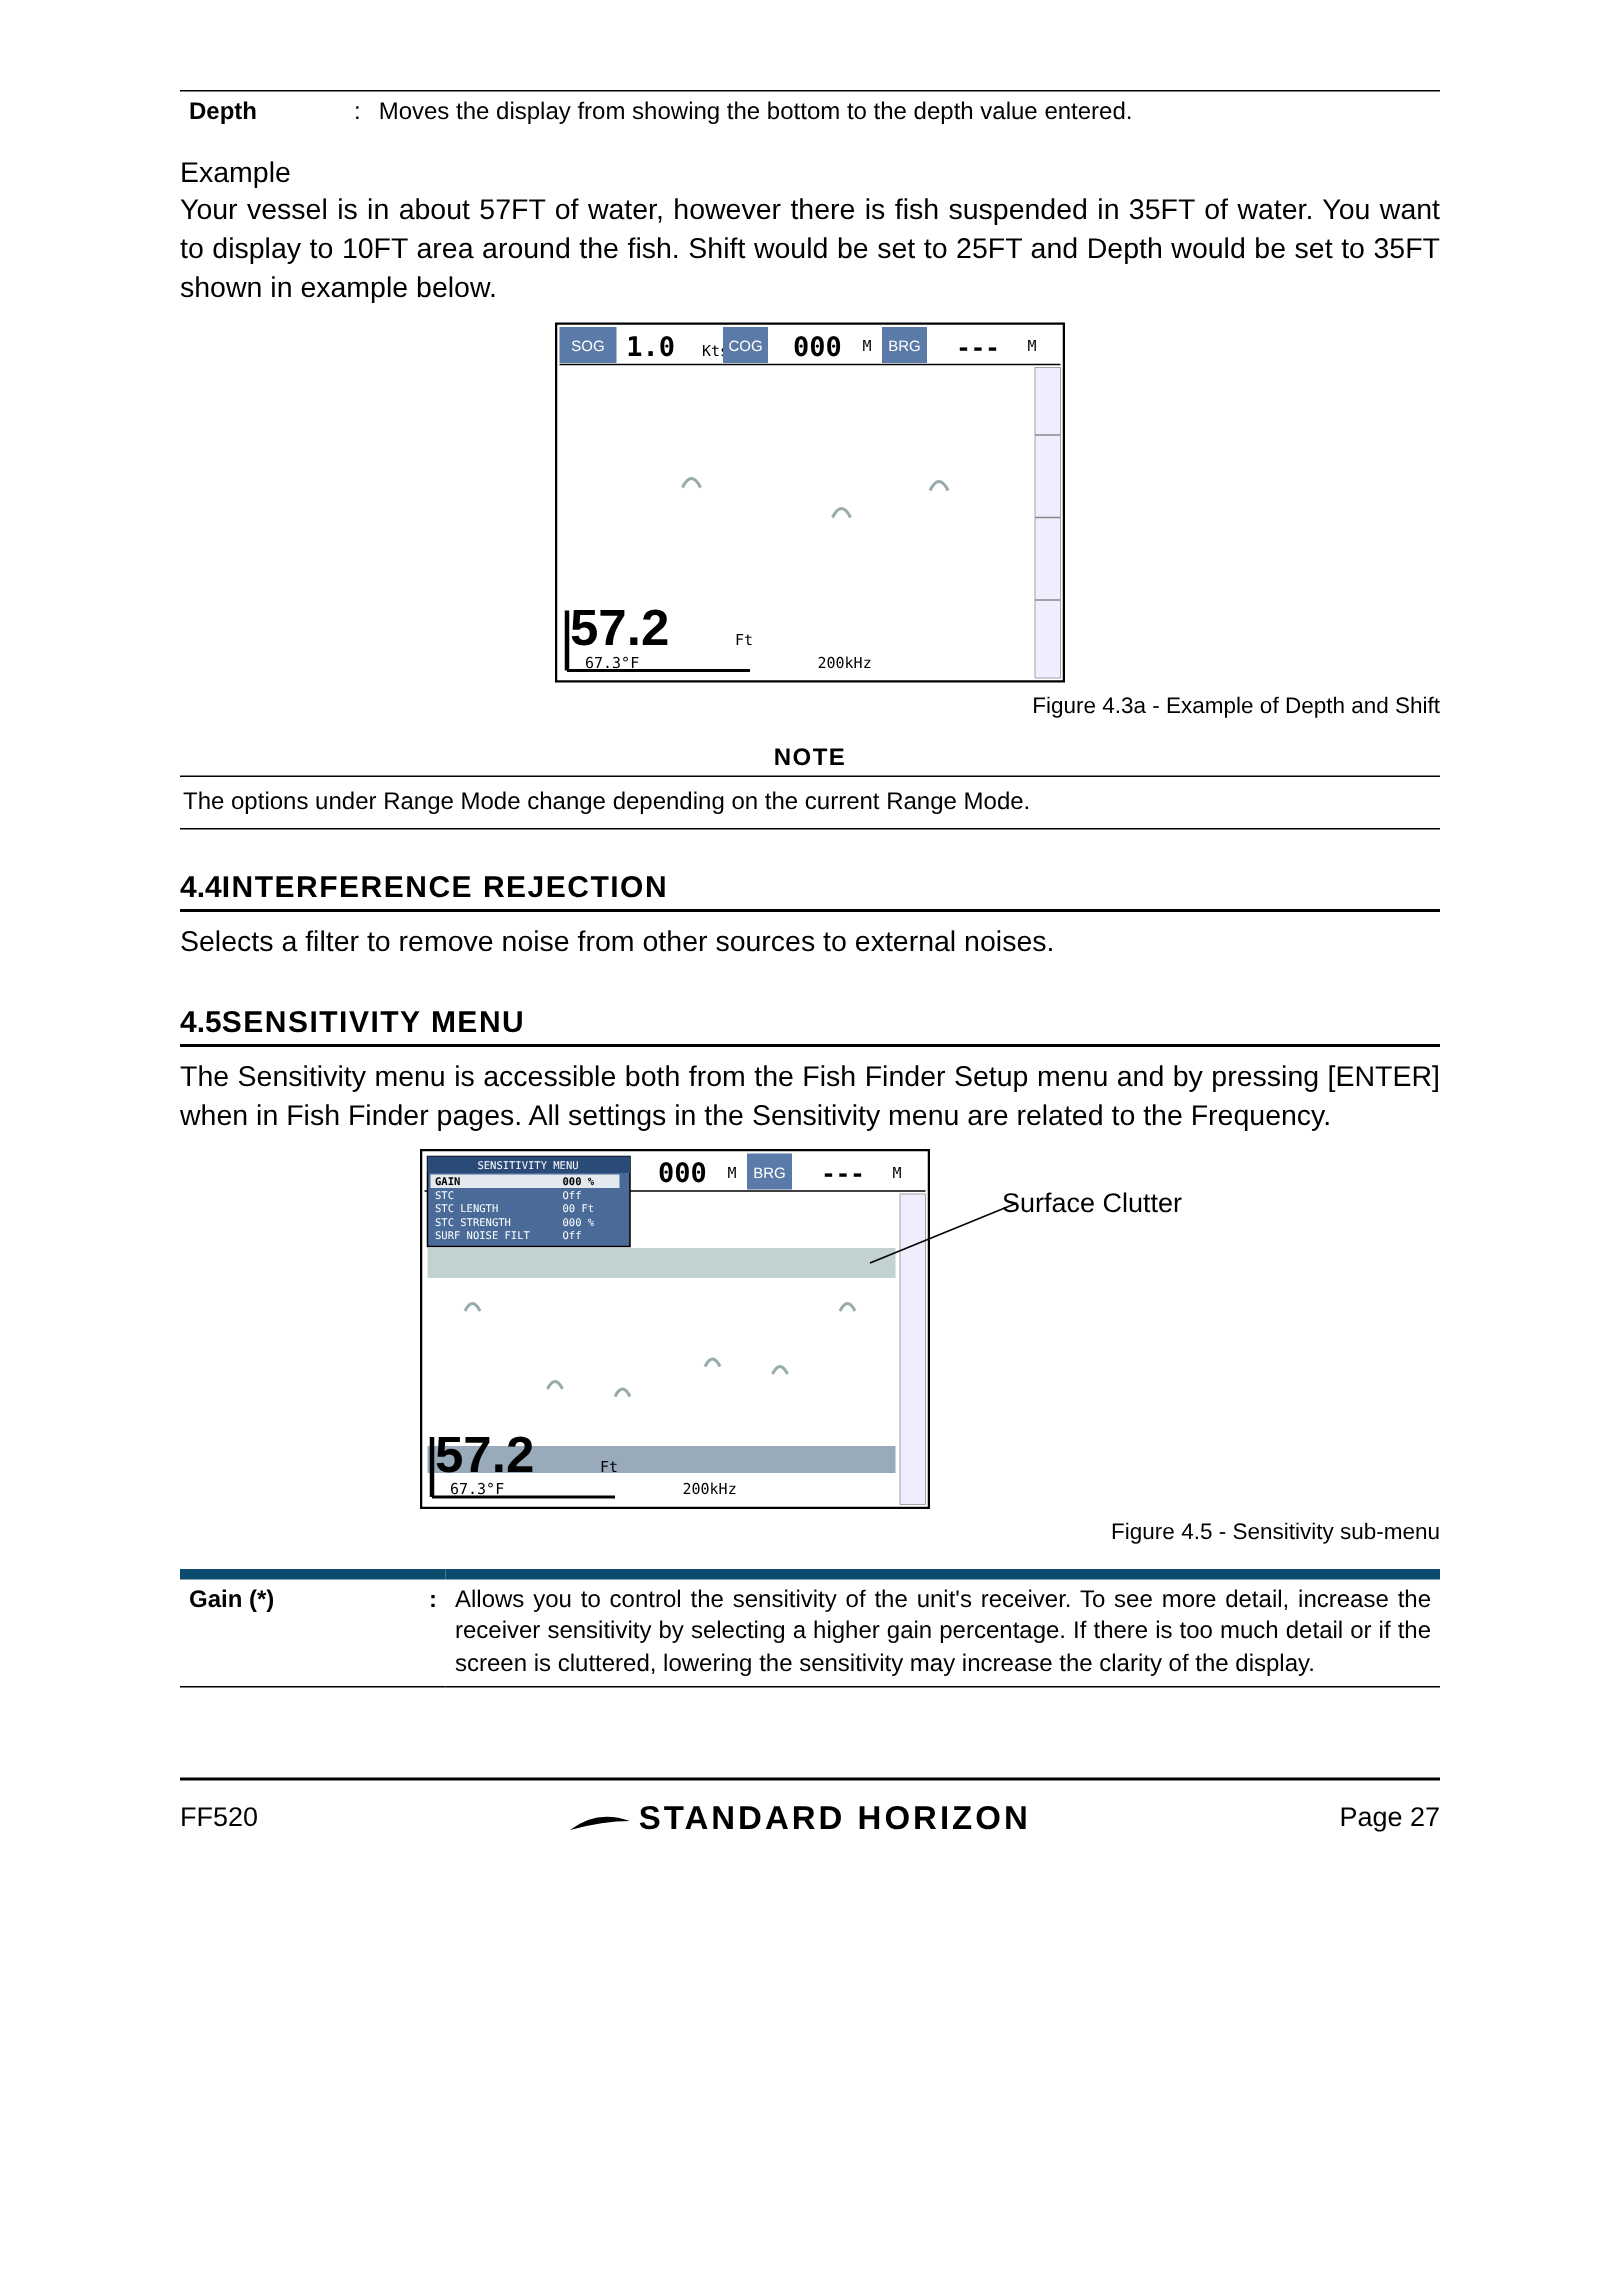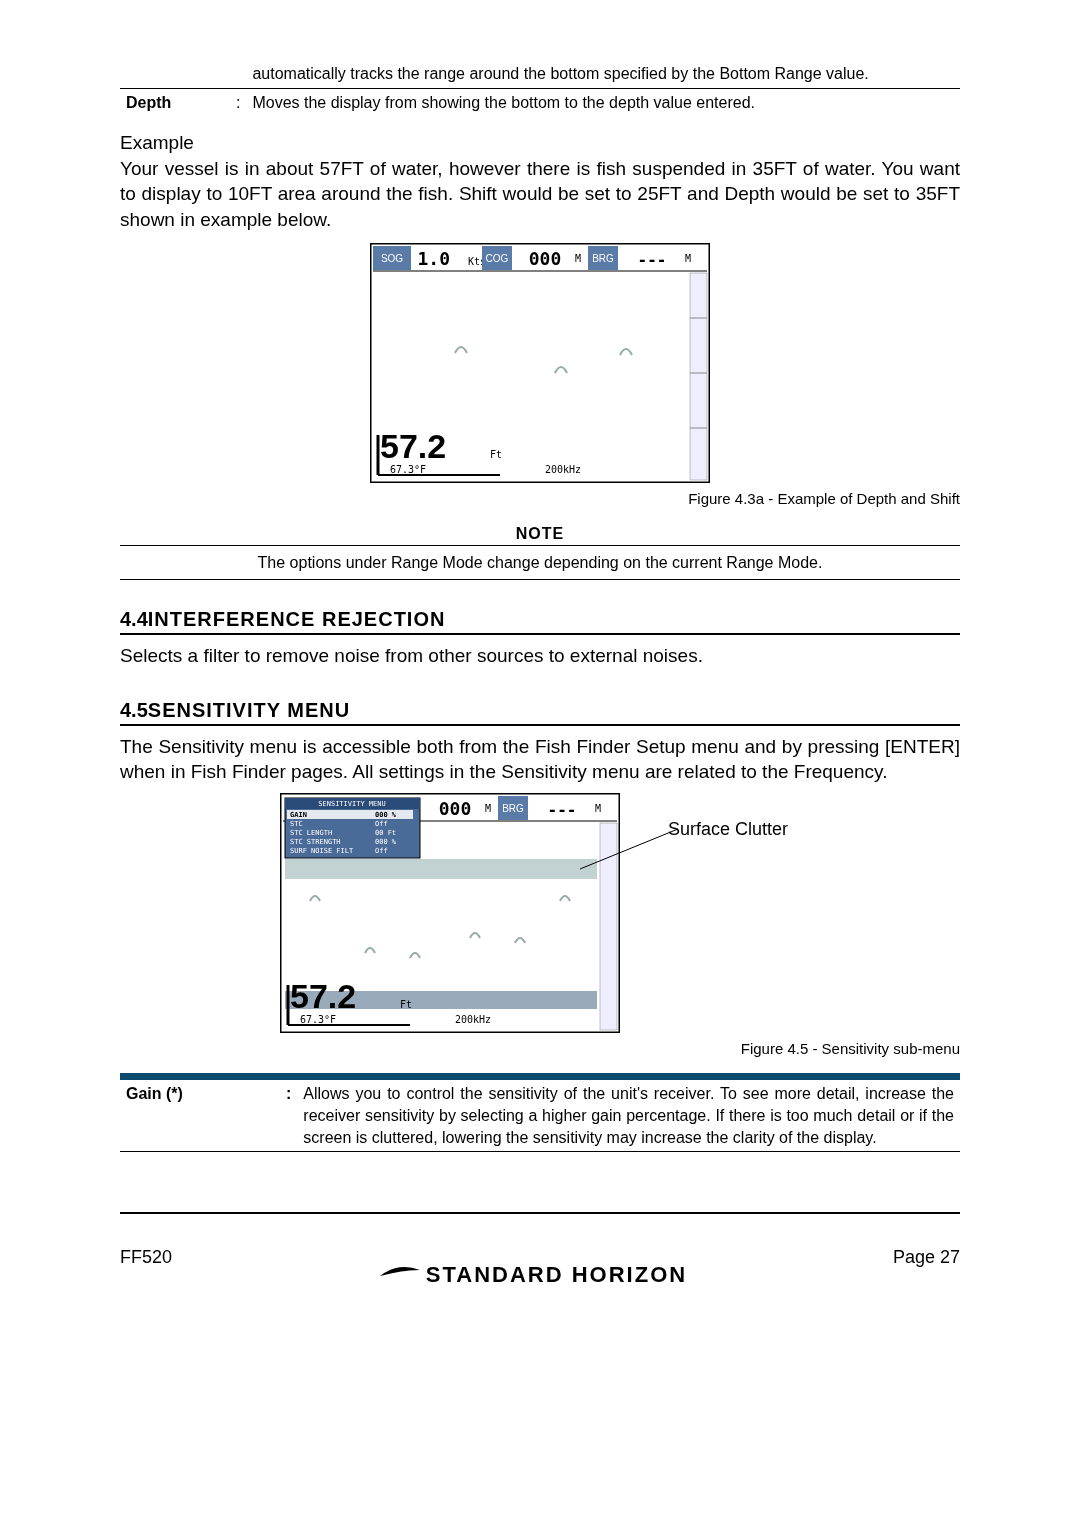--- a/index.html
+++ b/index.html
@@ -17,46 +17,41 @@
   .def-table td { padding: 3px 6px; vertical-align: top; font-size: 16px; }
   .def-table td.term { width: 110px; font-weight: bold; }
   .def-table td.colon { width: 14px; text-align: center; }
   .def-row { border-top: 1px solid #000; }
   .def-last { border-bottom: 1px solid #000; }
   .example-label { font-size: 19px; margin-top: 8px; }
   .example-text { font-size: 19px; text-align: justify; }
   .figure-wrap { text-align: center; margin: 10px 0 6px 0; }
   .fig-caption { text-align: right; font-size: 15px; margin: 6px 0 14px 0; }
   .note-title { text-align: center; font-weight: bold; letter-spacing: 1px; font-size: 16px; margin-top: 4px; }
-  .note-box { border-top: 1.5px solid #000; border-bottom: 1.5px solid #000; padding: 6px 2px; font-size: 16px; margin-bottom: 26px; text-align: center; }
+  .note-box { border-top: 1.5px solid #000; border-bottom: 1.5px solid #000; padding: 6px 2px; font-size: 16px; margin-bottom: 26px; }
   .section-head { border-bottom: 2px solid #000; display: flex; align-items: baseline; margin-top: 10px; margin-bottom: 8px; }
   .section-num { font-weight: bold; font-size: 20px; }
   .section-title { font-weight: 900; font-size: 20px; letter-spacing: 1px; }
   .body-text { font-size: 19px; margin-bottom: 28px; text-align: justify; }
   .sens-table { width: 100%; border-collapse: collapse; margin-top: 6px; }
   .sens-table td { padding: 3px 6px; vertical-align: top; font-size: 16px; }
   .sens-table td.term2 { width: 160px; font-weight: bold; }
   .sens-table td.colon2 { width: 14px; font-weight: bold; }
   .sens-row { border-top: 7px solid #0c4a6e; border-bottom: 1px solid #000; }
   .footer-line { border-top: 2px solid #000; margin-top: 60px; padding-top: 10px; display: flex; justify-content: space-between; align-items: center; font-size: 18px; }
-  .brand { font-weight: 900; letter-spacing: 2px; font-size: 22px; display: flex; align-items: flex-start; gap: 4px; margin-top: 36px; }
+  .brand { font-weight: 900; letter-spacing: 2px; font-size: 22px; display: flex; align-items: flex-end; gap: 4px; }
   .fish-svg { display: block; margin: 0 auto; }
   .callout { position: absolute; font-size: 18px; }
   .fig2-wrap { position: relative; width: 520px; margin: 0 auto; }
 </style>
 </head>
 <body>
 
 <table class="def-table">
   <tbody>
-      <tr>
-    <td class="term"></td>
-        <td class="colon"></td>
-    <td>automatically tracks the range around the bottom specified by the Bottom Range value.</td>
-  </tr>
   <tr class="def-row">
     <td class="term">Depth</td>
     <td class="colon">:</td>
     <td>Moves the display from showing the bottom to the depth value entered.</td>
   </tr>
 </tbody>
   </table>
 
 <p class="example-label">Example</p>
 <p class="example-text">Your vessel is in about 57FT of water, however there is fish suspended in 35FT of water. You want to display to 10FT area around the fish. Shift would be set to 25FT and Depth would be set to 35FT shown in example below.</p>

